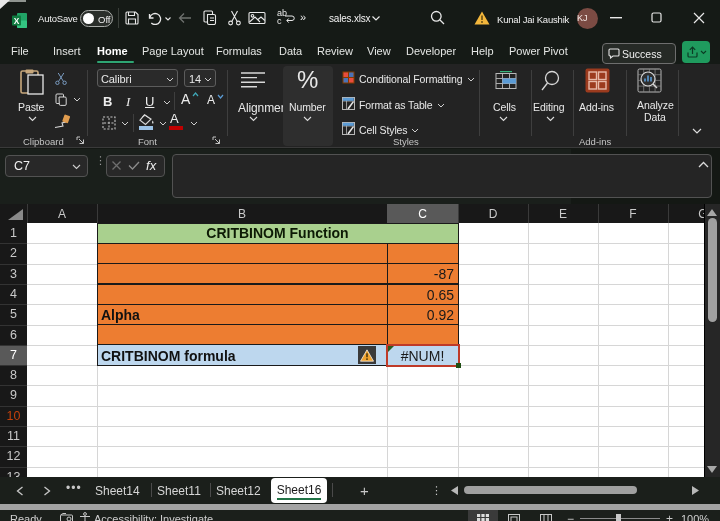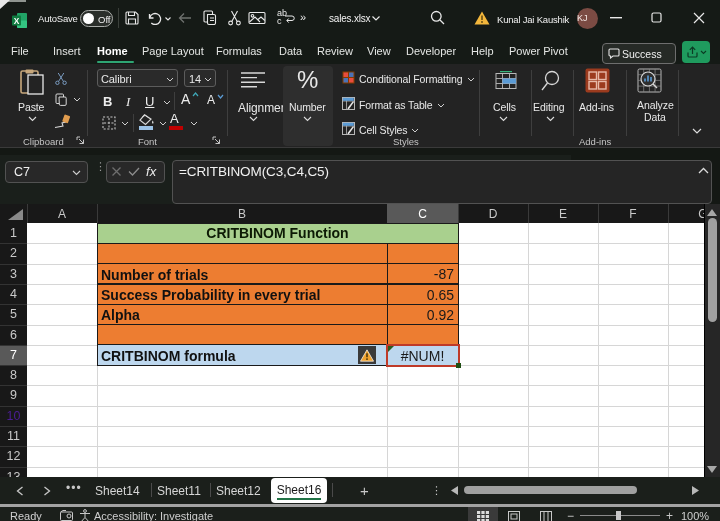--- a/index.html
+++ b/index.html
@@ -11,32 +11,32 @@
   #titlebar { left:0; top:0; width:720px; height:36px; background:#151a16; color:#e8e8e8; }
   
   #menubar { left:0; top:36px; width:720px; height:28px; background:#151a16; color:#e4e6e4; font-size:11px; }
   .mitem { position:absolute; top:9px; }
   
   #ribbon { left:0; top:64px; width:720px; height:84px; background:#232323; color:#e2e2e2; border-bottom:1px solid #3a3a3a; }
   .rdiv { position:absolute; top:6px; width:1px; height:66px; background:#3e3e3e; }
   .glabel { position:absolute; top:72px; font-size:9.5px; color:#c4c4c4; }
   .rtext { font-size:10.5px; letter-spacing:-0.1px; color:#e8e8e8; }
   
-  #fstrip { left:0; top:149px; width:571px; height:55px; background:#1a1f1b;margin-top:6px; }
+  #fstrip { left:0; top:149px; width:571px; height:55px; background:#1a1f1b; }
   .fbox { position:absolute; background:#282828; border:1px solid #525252; border-radius:4px; }
   
   #grid { left:0; top:204px; width:720px; height:273px; background:#fff; }
   .hdr { position:absolute; background:#181818; color:#c9c9c9; font-size:11.5px; }
   .vline { position:absolute; width:1px; background:#d6d6d6; }
   .hline { position:absolute; height:1px; background:#d6d6d6; }
   .cellt { position:absolute; font-weight:bold; color:#111; font-size:14px; }
   
   #tabbar { left:0; top:477px; width:720px; height:27px; background:#1b1f1b; color:#d6d6d6; font-size:12px; }
   
-  #statusbar { left:0; top:504px; width:720px; height:17px; background:#1b1f1b; color:#cfcfcf; font-size:11px; border-top:3px solid #a3a3a3; }
+  #statusbar { left:0; top:504px; width:720px; height:17px; background:#1b1f1b; color:#cfcfcf; font-size:11px; border-top:6px solid #a3a3a3; }
 </style>
 </head>
 <body>
   <div id="titlebar" class="abs">
     <div class="abs" style="left:0;top:0;width:26px;height:1.5px;background:#8f948f"></div>
     <svg class="abs" style="left:0;top:0" width="10" height="9" viewBox="0 0 10 9">
       <path d="M0 0 L10 0 L0 9 Z" fill="#e8e8e8"></path>
     </svg>
 
     <svg class="abs" style="left:12px;top:13px" width="15" height="15" viewBox="0 0 15 15">
@@ -346,21 +346,20 @@
     <div class="abs" style="left:95px;top:9px;color:#9a9a9a;font-size:11px;line-height:5px">⋮</div>
     <div class="fbox" style="left:106px;top:6px;width:59px;height:22px"></div>
     <svg class="abs" style="left:111px;top:11px" width="11" height="11" viewBox="0 0 11 11" fill="none" stroke="#6e6e6e" stroke-width="1.3">
       <path d="M1.5 1.5 L9.5 9.5 M9.5 1.5 L1.5 9.5"></path>
     </svg>
     <svg class="abs" style="left:128px;top:12px" width="12" height="9" viewBox="0 0 12 9" fill="none" stroke="#8c8c8c" stroke-width="1.3">
       <path d="M1 4.5 L4.5 8 L11 1"></path>
     </svg>
     <div class="abs" style="left:146px;top:9px;font-size:13px;font-style:italic;font-family:Liberation Sans, sans-serif;color:#ececec"><i>f</i>x</div>
     <div class="fbox" style="left:172px;top:5px;width:540px;height:44px;background:#252525"></div>
-    <div class="abs" style="left:179px;top:9px;font-size:13.5px;letter-spacing:-0.1px;color:#f0f0f0">=CRITBINOM(C3,C4,C5)</div>
     <svg class="abs" style="left:698px;top:12px" width="11" height="7" viewBox="0 0 11 7" fill="none" stroke="#dcdcdc" stroke-width="1.3">
       <path d="M1 6 L5.5 1.5 L10 6"></path>
     </svg>
   </div>
   <div id="grid" class="abs">
 
     <div class="hdr" style="left:0;top:0;width:704px;height:19px"></div>
     <svg class="abs" style="left:8px;top:5px" width="15" height="11" viewBox="0 0 15 11">
       <path d="M15 0 L15 11 L0 11 Z" fill="#8a8a8a"></path>
     </svg>
@@ -383,21 +382,21 @@
     <div class="hdr" style="left:0;top:140.8px;width:27px;height:20.3px;background:#595959;color:#fff"></div>
     <div class="abs" style="left:0;top:19px;width:27px;height:20.3px;line-height:20.3px;text-align:center;font-size:12.5px;color:#c9c9c9">1</div>
     <div class="abs" style="left:0;top:39.3px;width:27px;height:20.3px;line-height:20.3px;text-align:center;font-size:12.5px;color:#c9c9c9">2</div>
     <div class="abs" style="left:0;top:59.6px;width:27px;height:20.3px;line-height:20.3px;text-align:center;font-size:12.5px;color:#c9c9c9">3</div>
     <div class="abs" style="left:0;top:79.9px;width:27px;height:20.3px;line-height:20.3px;text-align:center;font-size:12.5px;color:#c9c9c9">4</div>
     <div class="abs" style="left:0;top:100.2px;width:27px;height:20.3px;line-height:20.3px;text-align:center;font-size:12.5px;color:#c9c9c9">5</div>
     <div class="abs" style="left:0;top:120.5px;width:27px;height:20.3px;line-height:20.3px;text-align:center;font-size:12.5px;color:#c9c9c9">6</div>
     <div class="abs" style="left:0;top:140.8px;width:27px;height:20.3px;line-height:20.3px;text-align:center;font-size:12.5px;color:#fff">7</div>
     <div class="abs" style="left:0;top:161.1px;width:27px;height:20.3px;line-height:20.3px;text-align:center;font-size:12.5px;color:#c9c9c9">8</div>
     <div class="abs" style="left:0;top:181.4px;width:27px;height:20.3px;line-height:20.3px;text-align:center;font-size:12.5px;color:#c9c9c9">9</div>
-    <div class="abs" style="left:0;top:201.7px;width:27px;height:20.3px;line-height:20.3px;text-align:center;font-size:12.5px;color:#4c1d95">10</div>
+    <div class="abs" style="left:0;top:201.7px;width:27px;height:20.3px;line-height:20.3px;text-align:center;font-size:12.5px;color:#c2410c">10</div>
     <div class="abs" style="left:0;top:222px;width:27px;height:20.3px;line-height:20.3px;text-align:center;font-size:12.5px;color:#c9c9c9">11</div>
     <div class="abs" style="left:0;top:242.3px;width:27px;height:20.3px;line-height:20.3px;text-align:center;font-size:12.5px;color:#c9c9c9">12</div>
     <div class="abs" style="left:0;top:262.6px;width:27px;height:20.3px;line-height:20.3px;text-align:center;font-size:12.5px;color:#c9c9c9">13</div>
     <div class="abs" style="left:0;top:39.3px;width:27px;height:1px;background:#333"></div>
     <div class="abs" style="left:0;top:59.6px;width:27px;height:1px;background:#333"></div>
     <div class="abs" style="left:0;top:79.9px;width:27px;height:1px;background:#333"></div>
     <div class="abs" style="left:0;top:100.2px;width:27px;height:1px;background:#333"></div>
     <div class="abs" style="left:0;top:120.5px;width:27px;height:1px;background:#333"></div>
     <div class="abs" style="left:0;top:140.8px;width:27px;height:1px;background:#333"></div>
     <div class="abs" style="left:0;top:161.1px;width:27px;height:1px;background:#333"></div>
@@ -436,22 +435,20 @@
     <div class="abs" style="left:97px;top:79.4px;width:361px;height:1.2px;background:#1a1a1a"></div>
     <div class="abs" style="left:97px;top:99.7px;width:361px;height:1.2px;background:#1a1a1a"></div>
     <div class="abs" style="left:97px;top:120px;width:361px;height:1.2px;background:#1a1a1a"></div>
     <div class="abs" style="left:97px;top:140.3px;width:361px;height:1.2px;background:#1a1a1a"></div>
     <div class="abs" style="left:97px;top:160.6px;width:361px;height:1.2px;background:#1a1a1a"></div>
     <div class="abs" style="left:96.5px;top:18.6px;width:1.2px;height:143.2px;background:#1a1a1a"></div>
     <div class="abs" style="left:457.5px;top:18.6px;width:1.2px;height:143.2px;background:#1a1a1a"></div>
     <div class="abs" style="left:386.5px;top:38.8px;width:1.2px;height:123px;background:#1a1a1a"></div>
 
     <div class="cellt" style="left:97px;top:21px;width:361px;text-align:center;color:#0d1a05">CRITBINOM Function</div>
-    <div class="cellt" style="left:101px;top:62.6px">Number of trials</div>
-    <div class="cellt" style="left:101px;top:82.9px">Success Probability in every trial</div>
     <div class="cellt" style="left:101px;top:103.2px">Alpha</div>
     <div class="cellt" style="left:101px;top:144.4px">CRITBINOM formula</div>
     <div class="abs" style="left:380px;top:62.3px;width:74px;text-align:right;font-size:14px;color:#1a1a1a">-87</div>
     <div class="abs" style="left:380px;top:82.6px;width:74px;text-align:right;font-size:14px;color:#1a1a1a">0.65</div>
     <div class="abs" style="left:380px;top:102.9px;width:74px;text-align:right;font-size:14px;color:#1a1a1a">0.92</div>
     <div class="abs" style="left:387px;top:144.1px;width:71px;text-align:center;font-size:14px;color:#1a1a1a">#NUM!</div>
 
     <div class="abs" style="left:358px;top:142px;width:18px;height:18px;background:#3a3a3a"></div>
     <svg class="abs" style="left:360px;top:144.5px" width="14" height="13" viewBox="0 0 16 14">
       <path d="M8 0.5 L15.5 13.5 H0.5 Z" fill="#f0a22e" stroke="#fff" stroke-width="0.8"></path>

